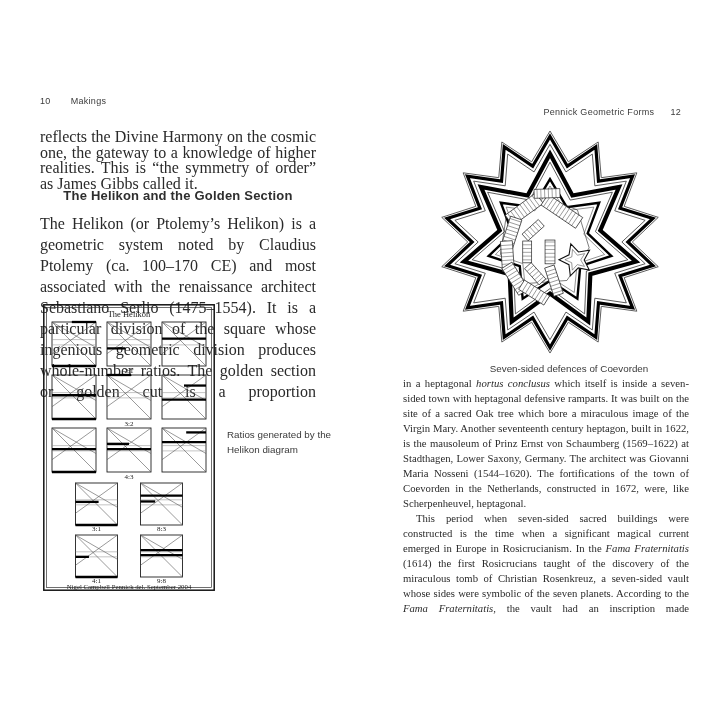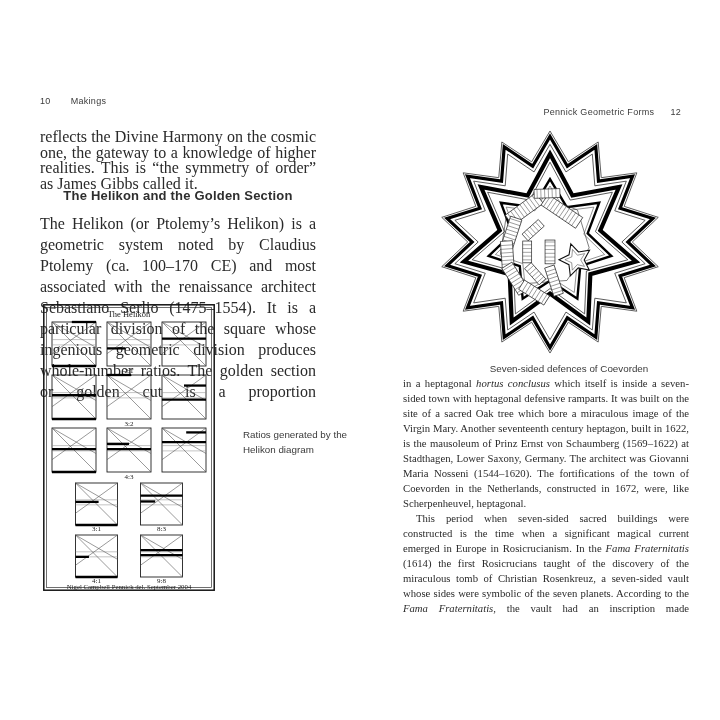--- a/index.html
+++ b/index.html
@@ -143,21 +143,21 @@
       <line x1="97.5" y1="246.12" x2="139.5" y2="246.12" stroke="#000" stroke-width="2.3"></line>
       <line x1="97.5" y1="251.16" x2="139.5" y2="251.16" stroke="#000" stroke-width="2.3"></line>
       <text x="53.5" y="227" font-size="7" font-family="&quot;Liberation Serif&quot;,serif" text-anchor="middle" fill="#1a1a1a">3:1</text>
       <text x="118.5" y="227" font-size="7" font-family="&quot;Liberation Serif&quot;,serif" text-anchor="middle" fill="#1a1a1a">8:3</text>
       <text x="53.5" y="279" font-size="7" font-family="&quot;Liberation Serif&quot;,serif" text-anchor="middle" fill="#1a1a1a">4:1</text>
       <text x="118.5" y="279" font-size="7" font-family="&quot;Liberation Serif&quot;,serif" text-anchor="middle" fill="#1a1a1a">9:8</text>
       <text x="86" y="284.5" font-size="6.8" font-family="&quot;Liberation Serif&quot;,serif" text-anchor="middle" fill="#1a1a1a">Nigel Campbell Pennick del. September 2004</text>
     </svg>
 </div>
 
-<div class="abs sans caption" style="left:227px;top:428px;width:106px;margin-left:16px;">Ratios generated by the Helikon diagram</div>
+<div class="abs sans caption" style="left:227px;top:428px;width:106px;">Ratios generated by the Helikon diagram</div>
 
 <div class="abs sans runhead" style="left:403px;top:107px;width:278px;text-align:right;">
   <span>Pennick Geometric Forms</span><span style="display:inline-block;width:16px;"></span><span>12</span>
 </div>
 
 <div class="abs" style="left:424px;top:130px;">
   <svg id="star-svg" width="254" height="227" viewBox="0 0 256 229">
       <polygon points="127.0,1.0 145.5,32.1 175.6,12.1 178.7,48.1 214.6,43.2 201.8,77.0 236.2,88.1 210.0,113.0 236.2,137.9 201.8,149.0 214.6,182.8 178.7,177.9 175.6,213.9 145.5,193.9 127.0,225.0 108.5,193.9 78.4,213.9 75.3,177.9 39.4,182.8 52.2,149.0 17.8,137.9 44.0,113.0 17.8,88.1 52.2,77.0 39.4,43.2 75.3,48.1 78.4,12.1 108.5,32.1" fill="none" stroke="#4a4a4a" stroke-width="0.9" stroke-linejoin="miter"></polygon>
       <polygon points="127.0,6.5 144.5,36.5 173.2,17.0 175.9,51.6 210.3,46.6 197.7,78.9 230.8,89.3 205.5,113.0 230.8,136.7 197.7,147.1 210.3,179.4 175.9,174.4 173.2,209.0 144.5,189.5 127.0,219.5 109.5,189.5 80.8,209.0 78.1,174.4 43.7,179.4 56.3,147.1 23.2,136.7 48.5,113.0 23.2,89.3 56.3,78.9 43.7,46.6 78.1,51.6 80.8,17.0 109.5,36.5" fill="none" stroke="#000" stroke-width="3.2" stroke-linejoin="miter"></polygon>
       <polygon points="127.0,14.5 143.1,42.3 169.7,24.3 172.2,56.3 204.0,51.6 192.3,81.5 223.0,91.1 199.5,113.0 223.0,134.9 192.3,144.5 204.0,174.4 172.2,169.7 169.7,201.7 143.1,183.7 127.0,211.5 110.9,183.7 84.3,201.7 81.8,169.7 50.0,174.4 61.7,144.5 31.0,134.9 54.5,113.0 31.0,91.1 61.7,81.5 50.0,51.6 81.8,56.3 84.3,24.3 110.9,42.3" fill="none" stroke="#333" stroke-width="0.8" stroke-linejoin="miter"></polygon>

